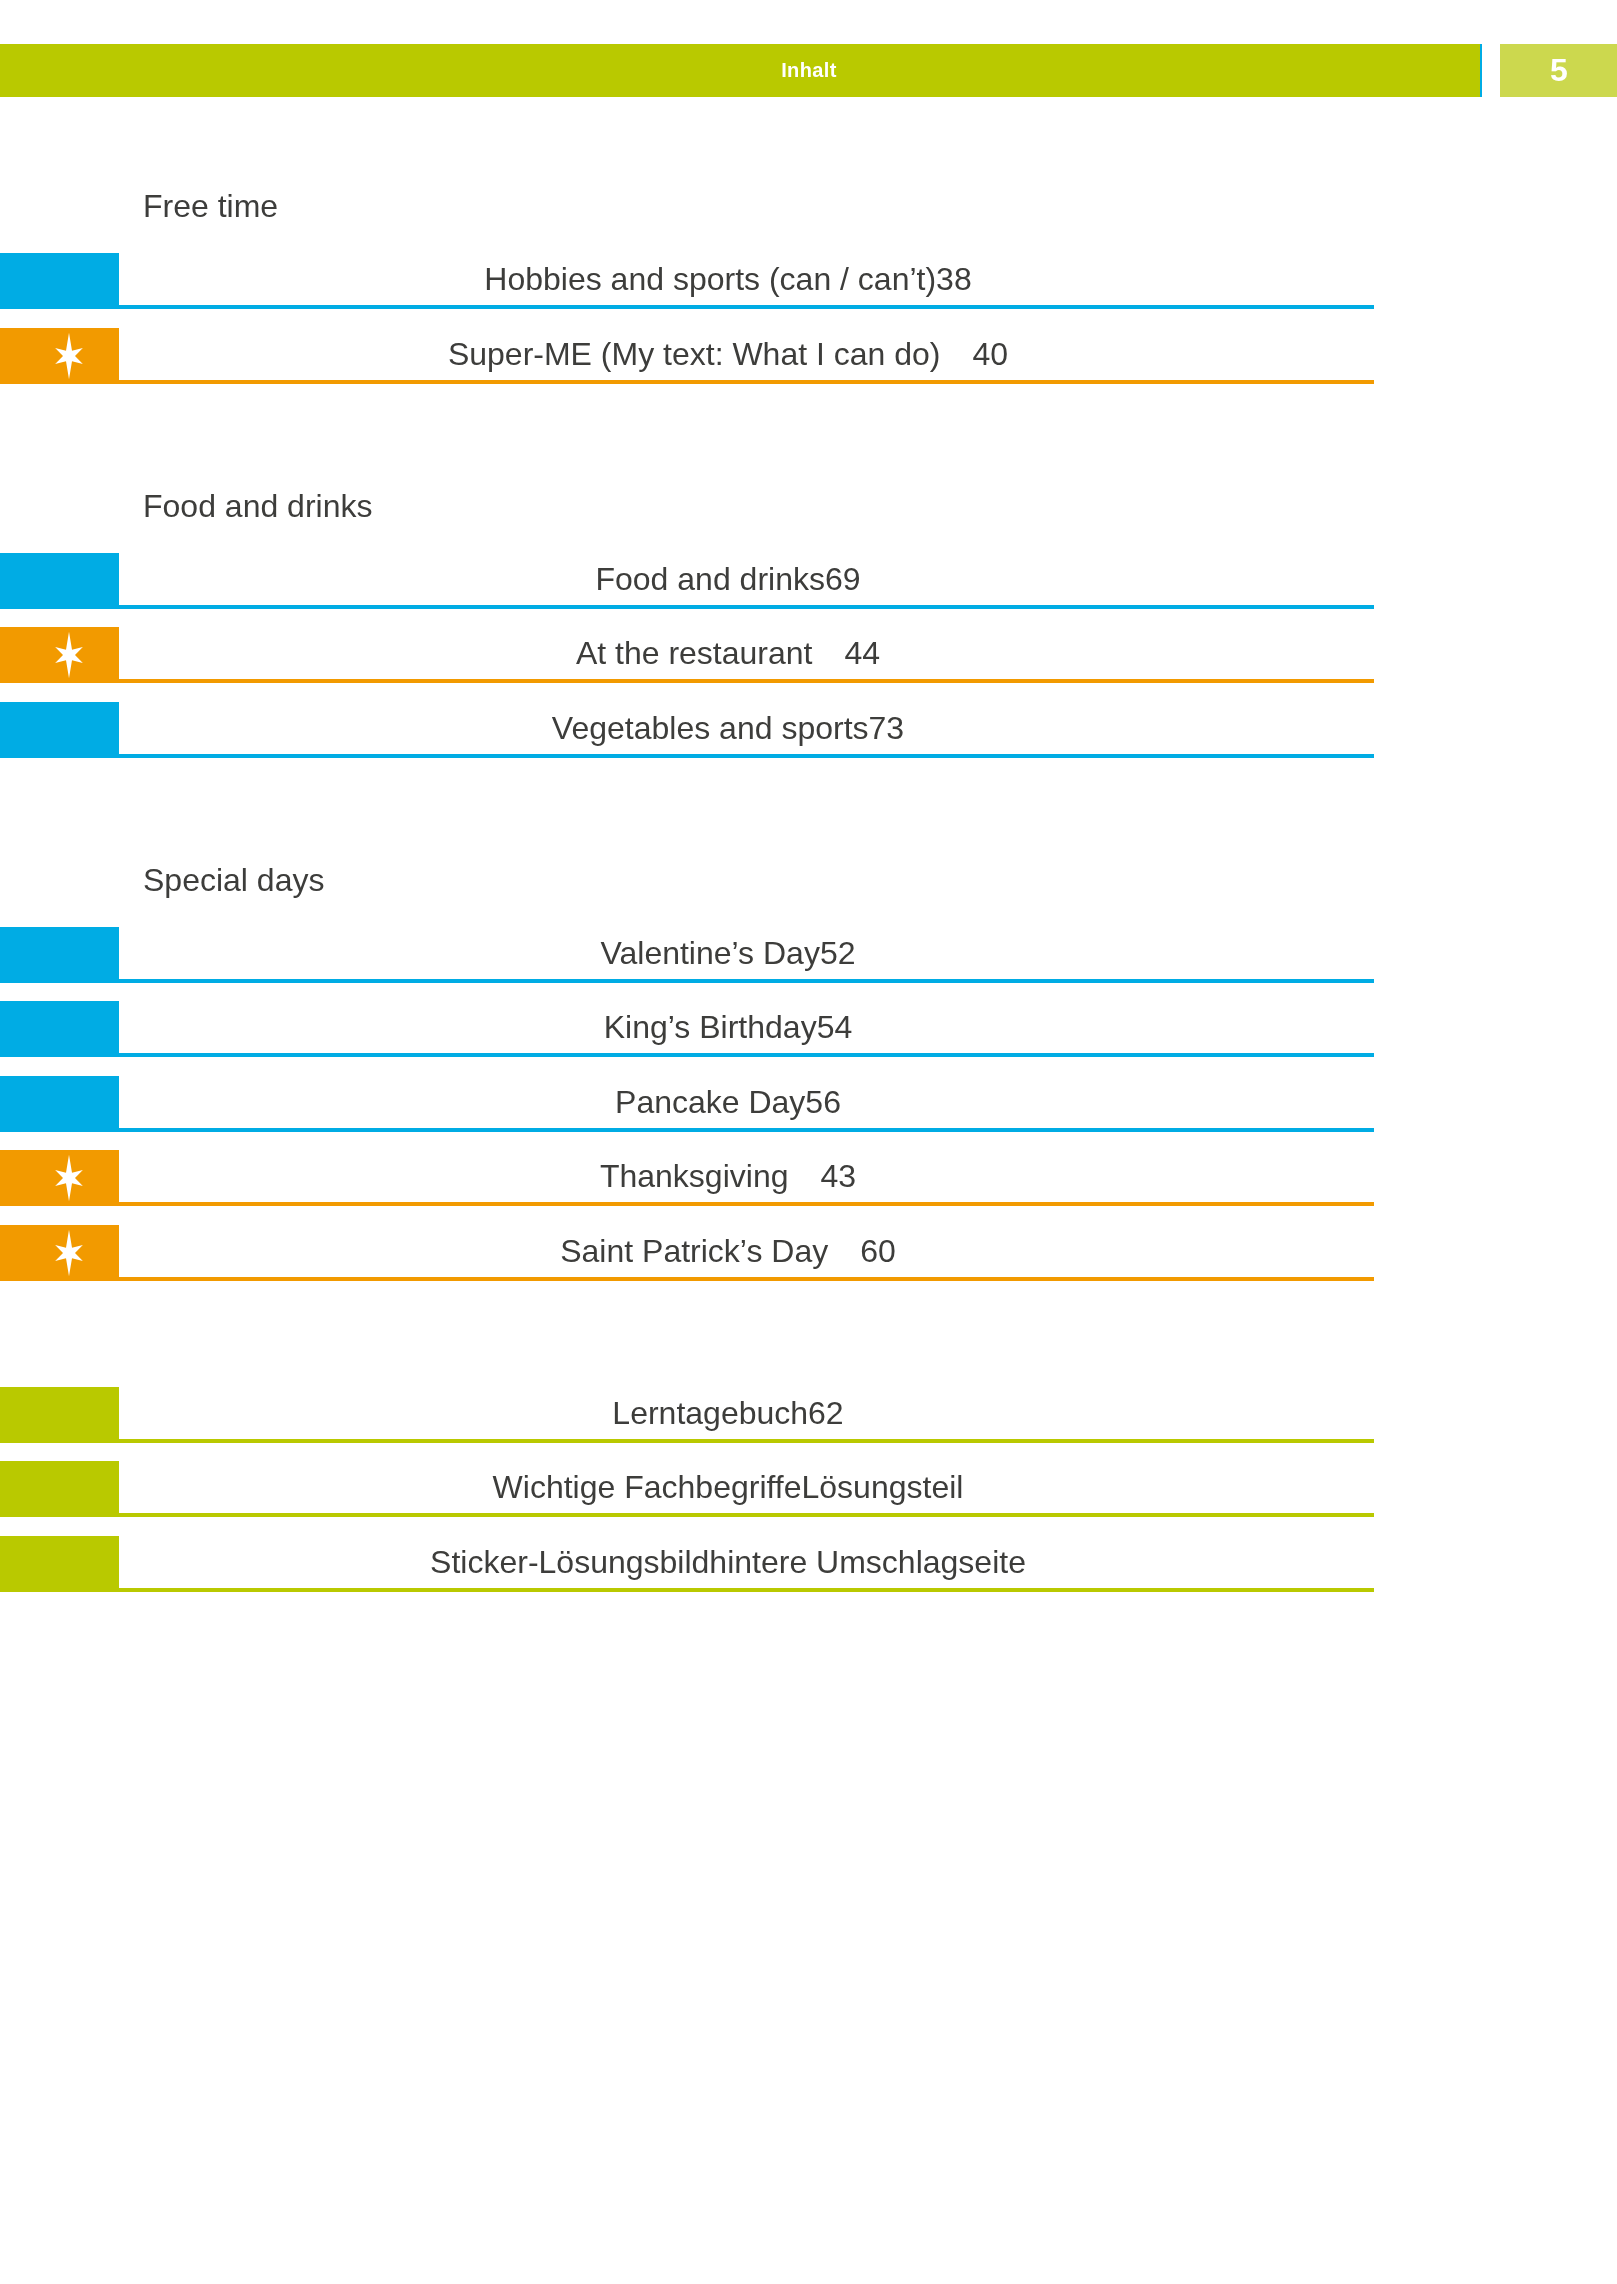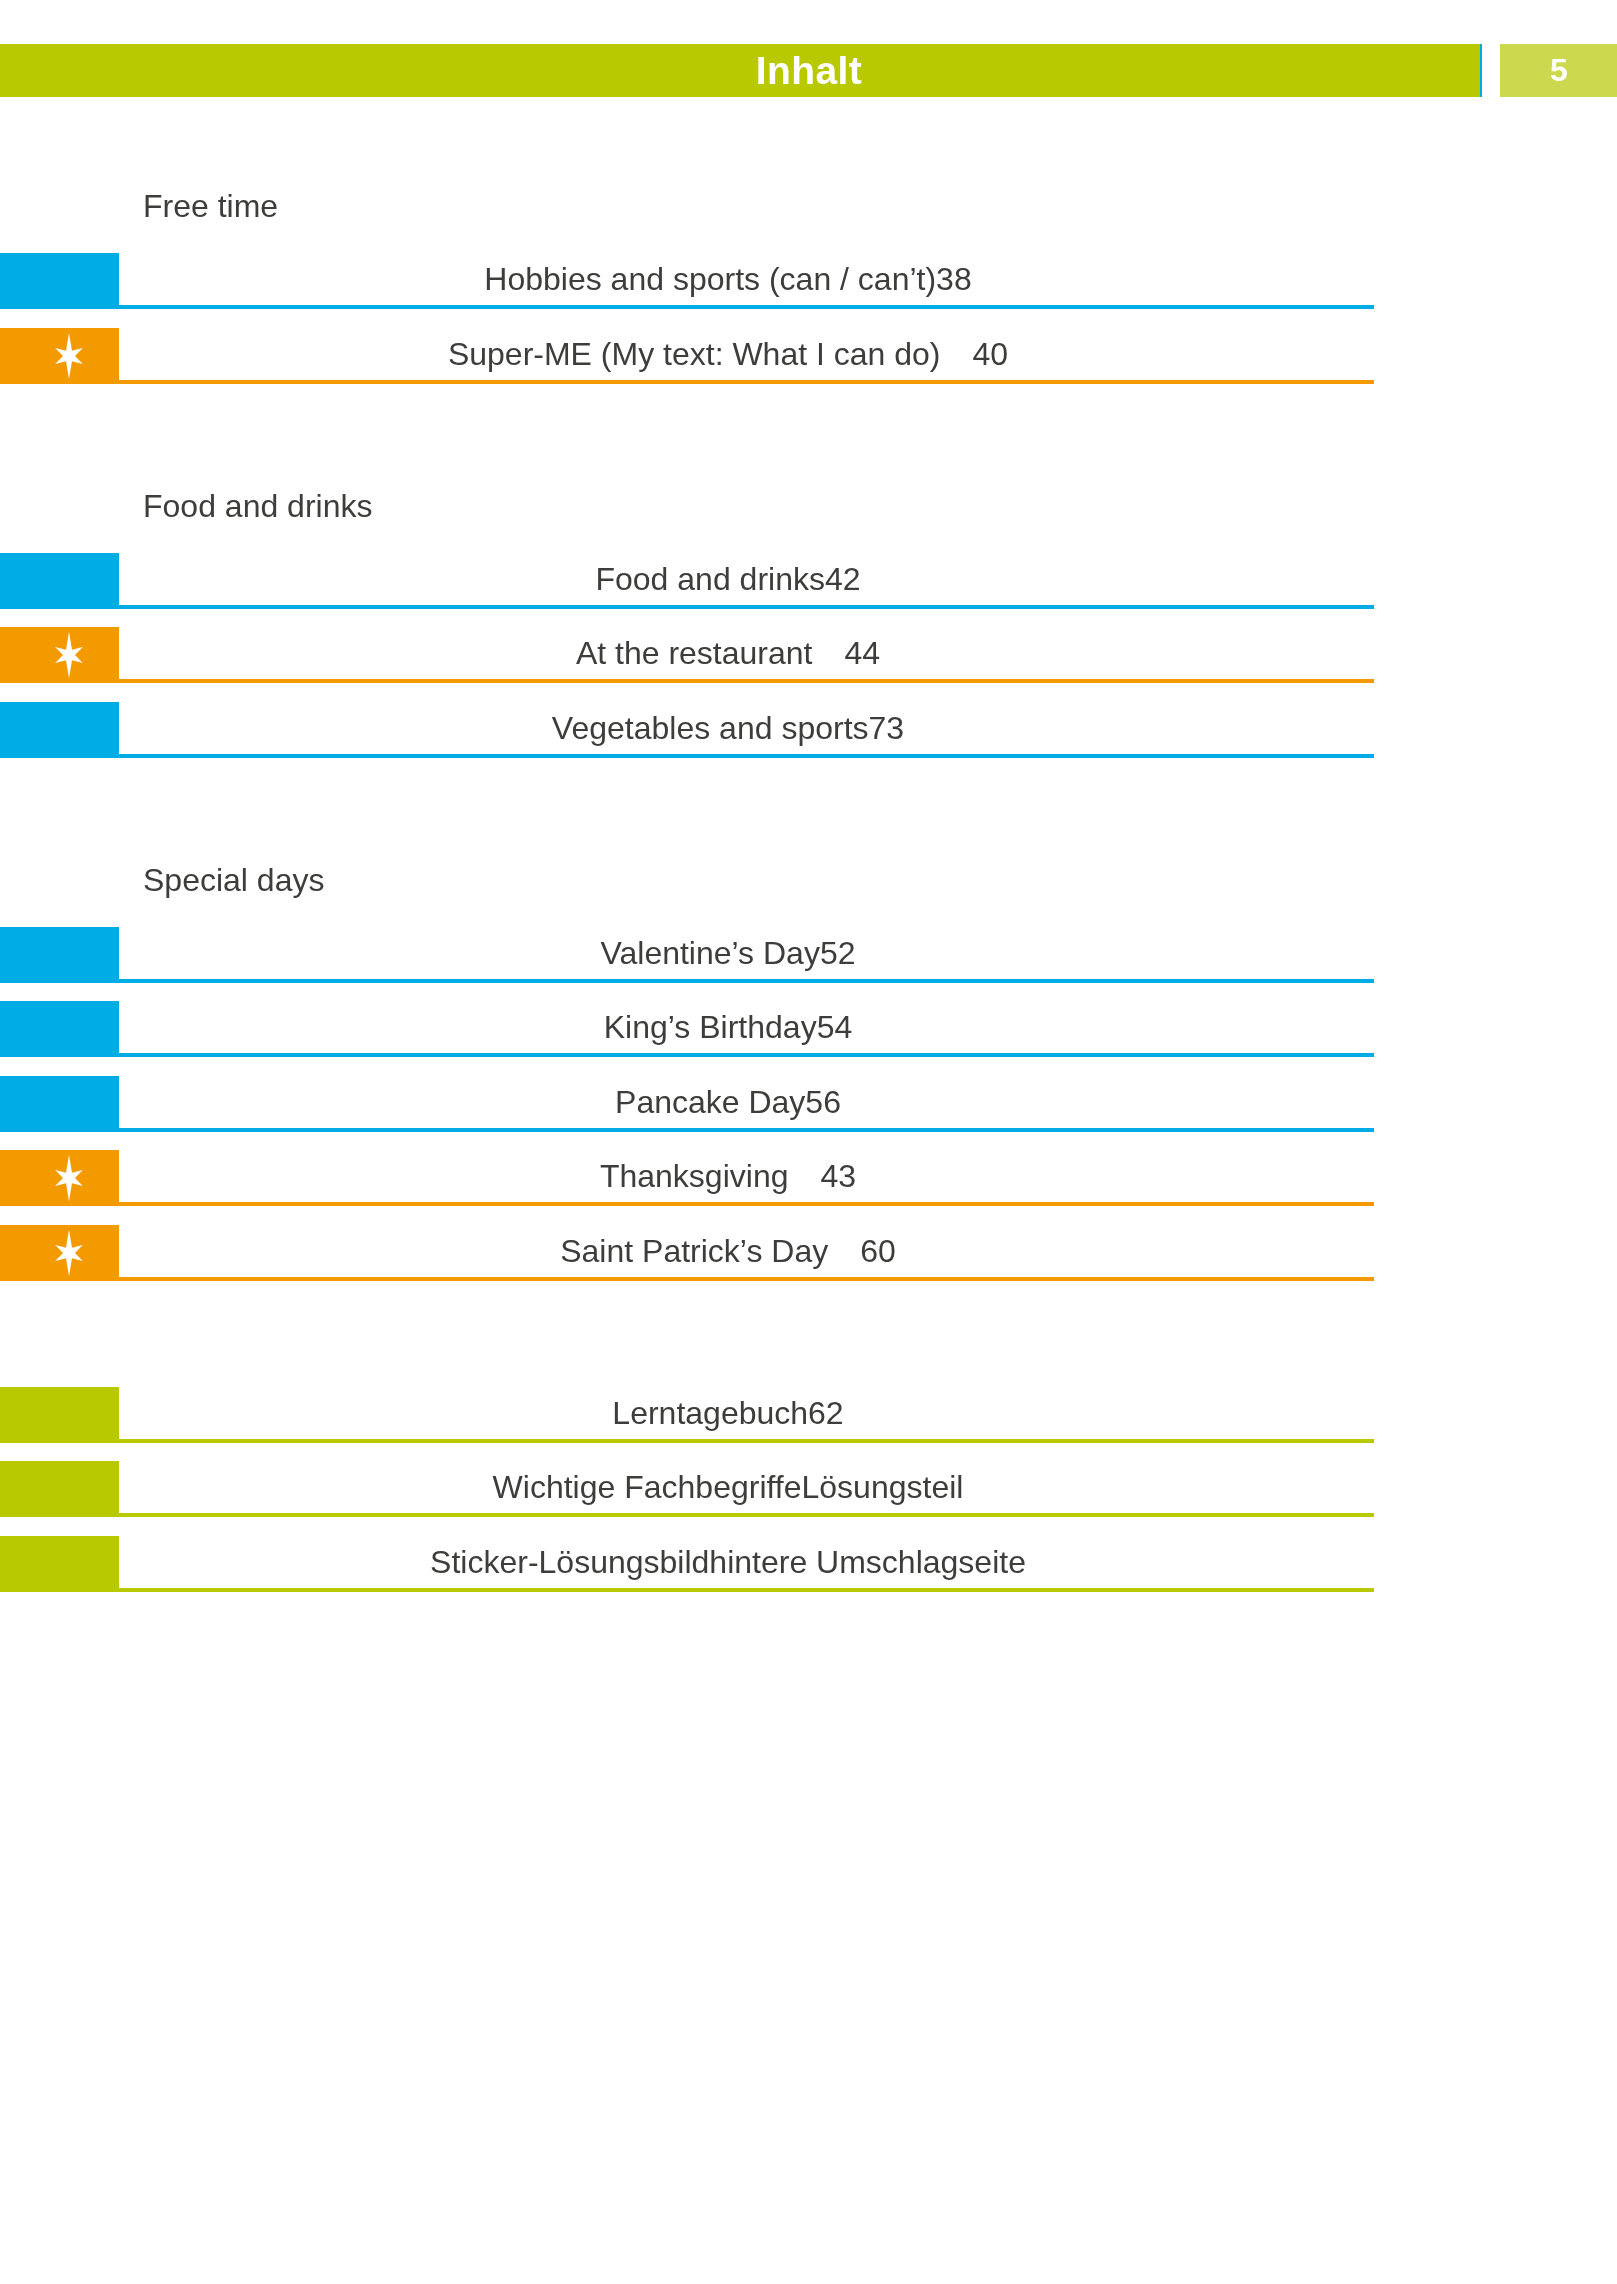--- a/index.html
+++ b/index.html
@@ -18,21 +18,21 @@
   .header-bar{
     position:absolute;left:0;top:0;
     width:1480px;height:53px;
     background:#b9c900;
     border-right:2.4px solid #00ace4;
   }
   .header-title{
     position:absolute;left:0;top:0;
     width:1618px;height:53px;line-height:53px;
     text-align:center;color:#ffffff;
-    font-size:39px;font-weight:bold;letter-spacing:0.4px;
+    font-size:20px;font-weight:bold;letter-spacing:0.4px;
   }
   .header-pagenum{
     position:absolute;right:0;top:0;
     width:118px;height:53px;line-height:53px;
     background:#ccd84e;color:#ffffff;
     text-align:center;font-size:32px;font-weight:bold;
   }
 
   
   .section-heading{
@@ -110,21 +110,21 @@
     </div>
   </section>
 
   <section class="sec2">
     <h2 class="section-heading">Food and drinks</h2>
 
     <div class="row blue">
       <div class="block"></div>
       <div class="content">
         <span class="title">Food and drinks</span>
-        <span class="pageref">42</span>
+        <span class="pageref">69</span>
       </div>
     </div>
 
     <div class="row orange">
       <div class="block">
         <svg class="star" viewBox="-20 -30 40 60" xmlns="http://www.w3.org/2000/svg">
           <polygon fill="#ffffff" points="0,-29 3.75,-6.5 17.3,-10 7.5,0 17.3,10 3.75,6.5 0,29 -3.75,6.5 -17.3,10 -7.5,0 -17.3,-10 -3.75,-6.5"></polygon>
         </svg>
       </div>
       <div class="content">

